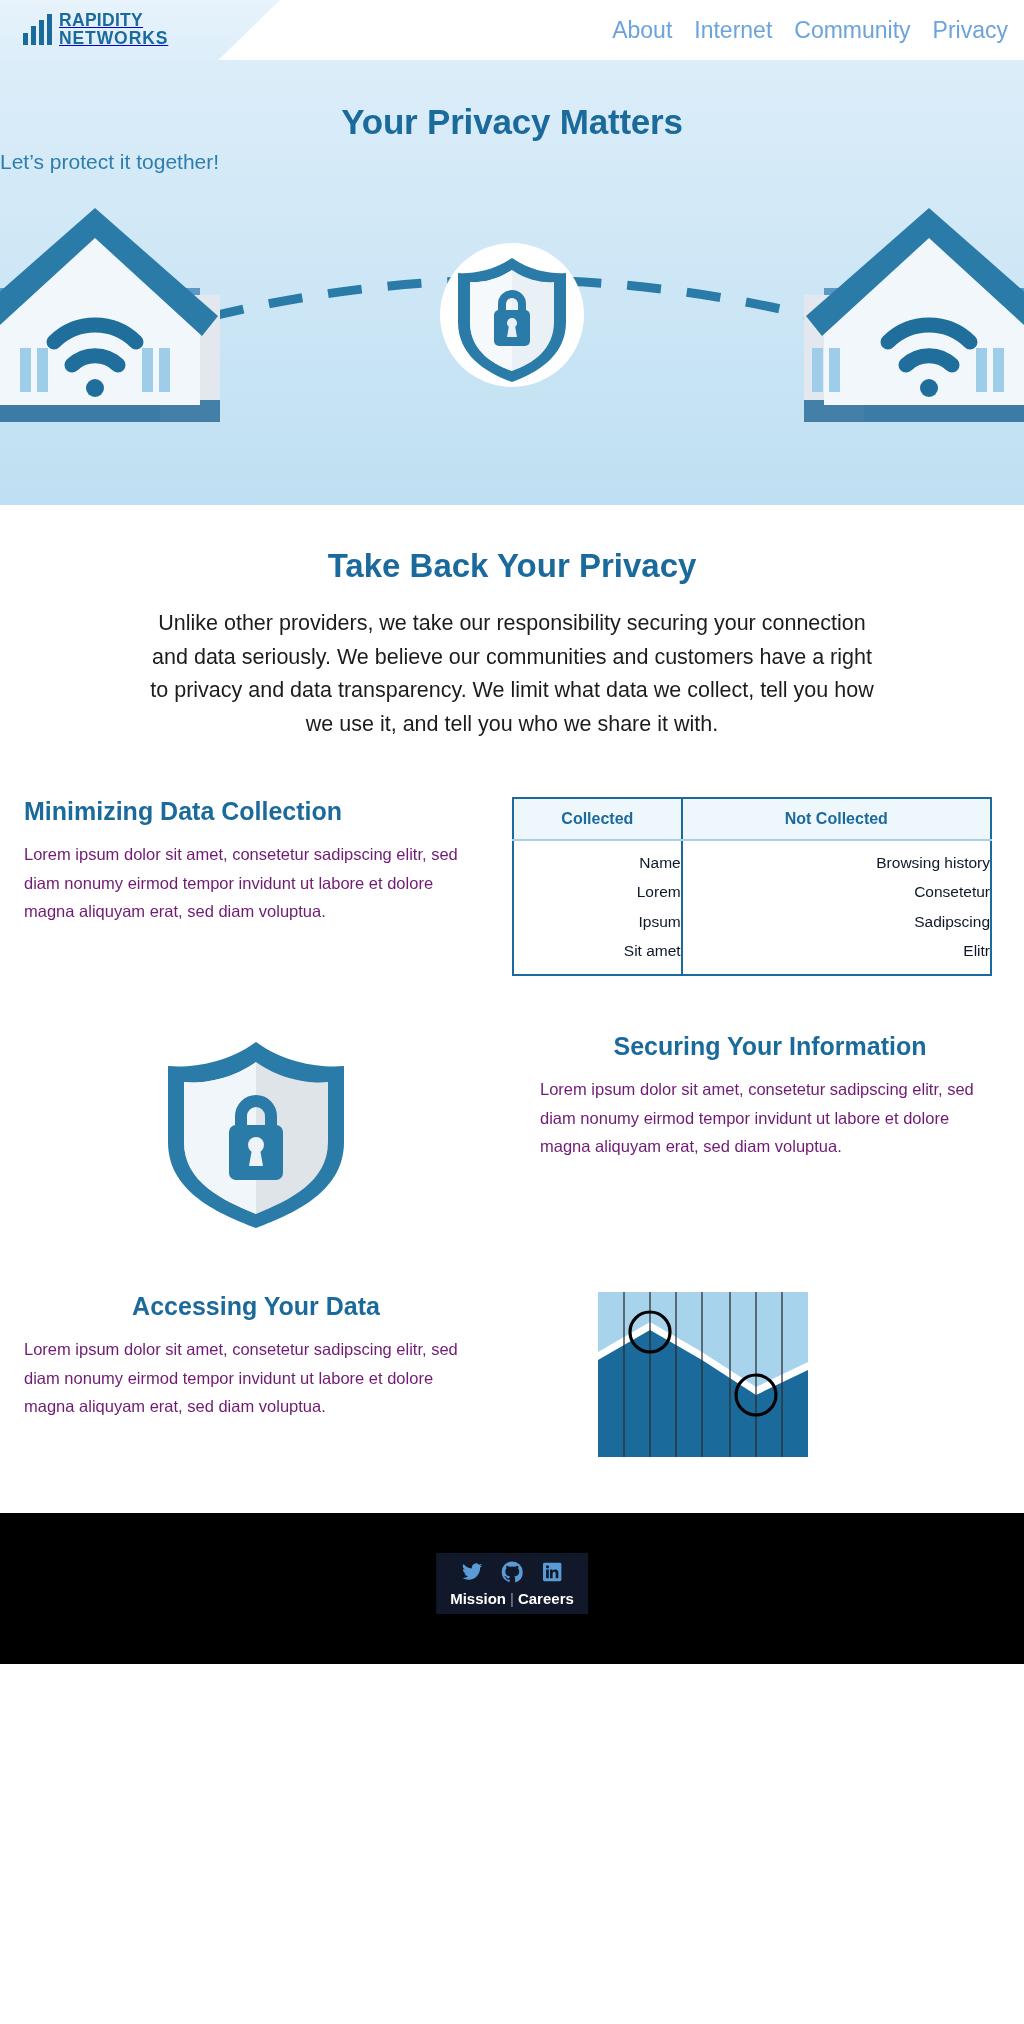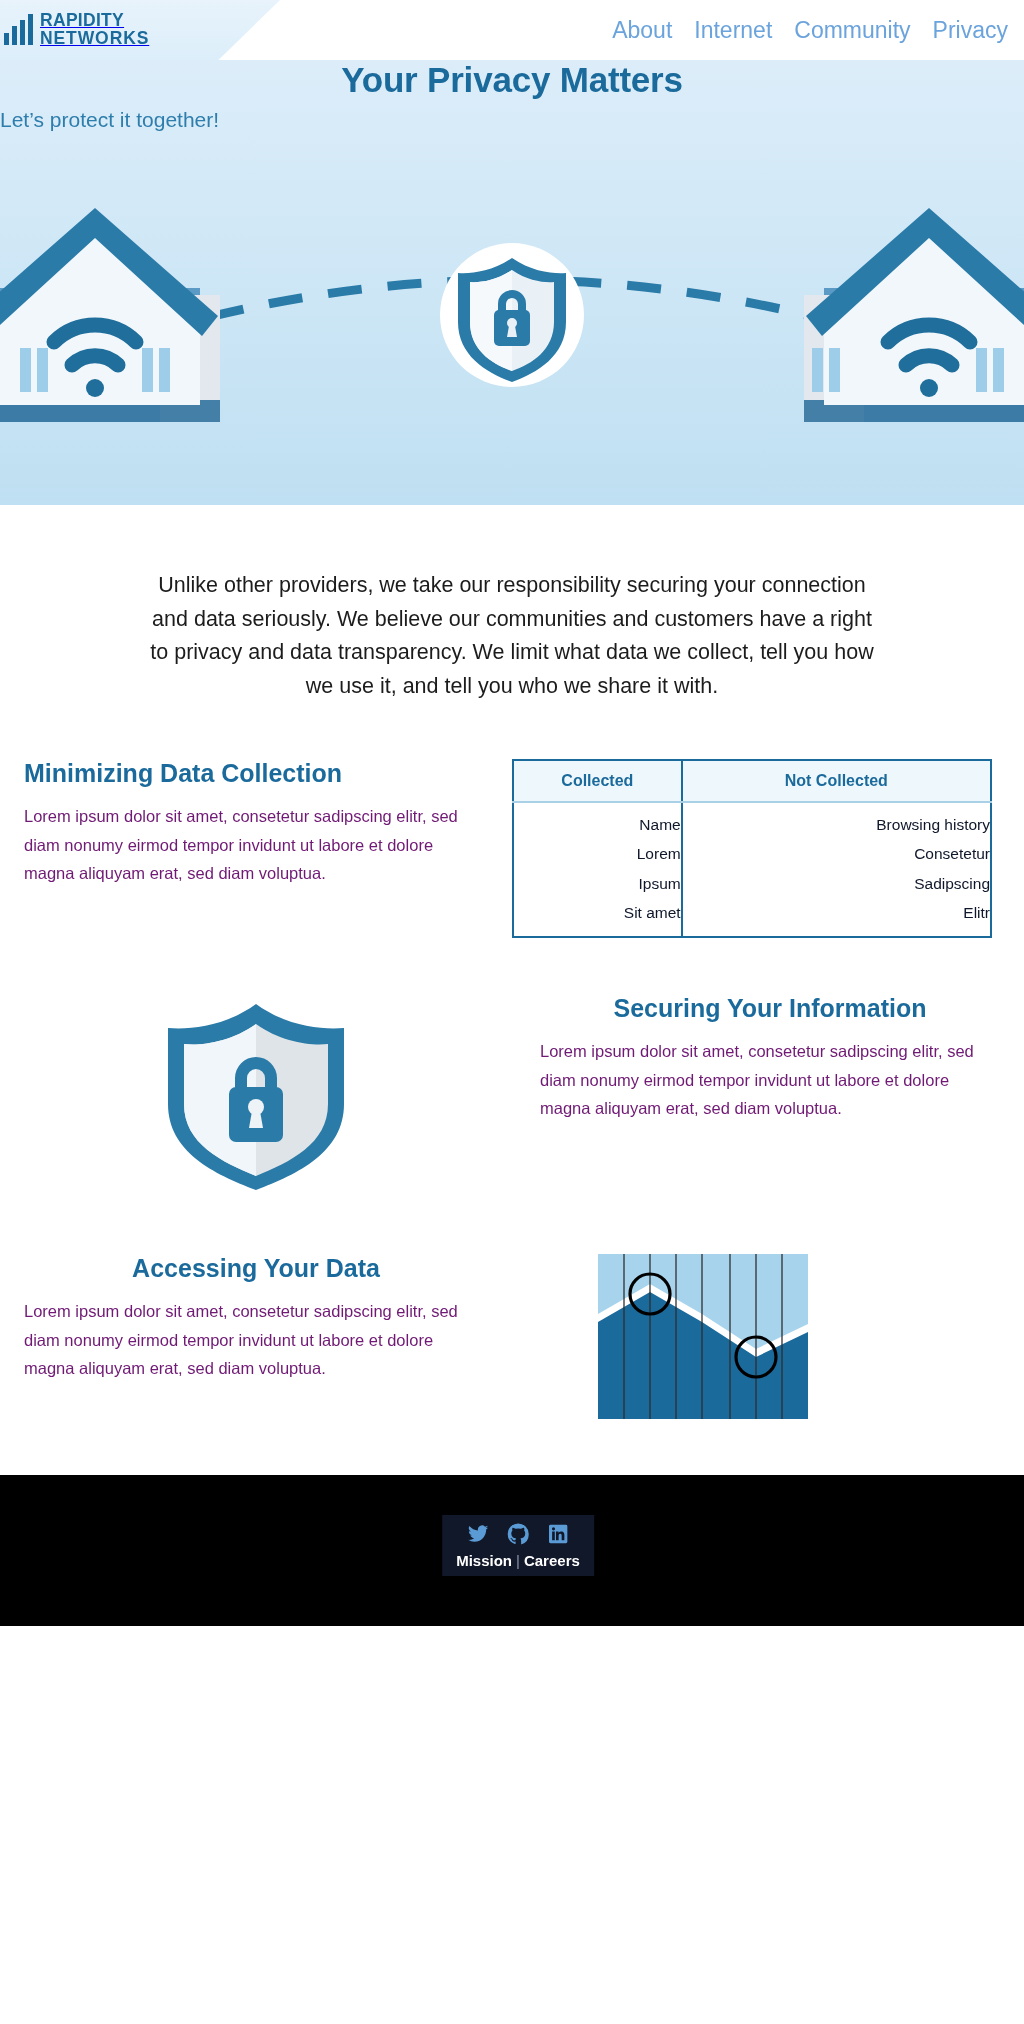--- a/index.html
+++ b/index.html
@@ -26,21 +26,21 @@
     width: 280px; height: 60px;
     background: linear-gradient(180deg,#e8f3fb 0%,#dceefa 100%);
     clip-path: polygon(0 0, 100% 0, 78% 100%, 0 100%);
   }
   .logo {
     position: relative;
     z-index: 2;
     display: flex;
     align-items: center;
     gap: 7px;
-    padding-left: 4px;
+    padding-left: 23px;
   }
   .logo-bars {
     display: flex;
     align-items: flex-end;
     gap: 3px;
     height: 30px;
   }
   .logo-bars i { display:block; width: 5px; background: #1b6a9c; }
   .logo-bars i:nth-child(1){ height: 12px; }
   .logo-bars i:nth-child(2){ height: 19px; }
@@ -75,20 +75,21 @@
     position: relative;
     height: 445px;
     background: linear-gradient(180deg,#dcedf9 0%,#bfe0f2 100%);
     overflow: hidden;
   }
   .hero h1 {
     text-align: center;
     color: #1b6a9c;
     font-size: 35px;
     font-weight: bold;
+    padding-top: 42px;
     letter-spacing: -.2px;
   }
   .hero h2 {
     color: #2e7ead;
     font-size: 21px;
     font-weight: normal;
     margin-top: 8px;
   }
   .hero-art { position: absolute; left: 0; top: 0; width: 1024px; height: 445px; }
 
@@ -170,21 +171,20 @@
     position: relative;
   }
   .footer-inner {
     position: absolute;
     left: 50%;
     transform: translateX(-50%);
     top: 40px;
     background: #11182a;
     padding: 8px 14px 7px;
     text-align: center;
-    margin-left: 6px;
   }
   .social-row {
     display: flex;
     gap: 18px;
     justify-content: center;
     align-items: center;
     margin-bottom: 7px;
   }
   .social-row svg { display: block; }
   .footer-links {
@@ -280,20 +280,21 @@
       <path d="M498 252 L498 244 A 14 14 0 0 1 526 244 L526 252 L518 252 L518 244
                A 6 6 0 0 0 506 244 L506 252 Z" fill="#2a7ba8"></path>
       <rect x="494" y="250" width="36" height="36" rx="5" fill="#2a7ba8"></rect>
       <circle cx="512" cy="263" r="5" fill="#e9f1f7"></circle>
       <path d="M509 266 L515 266 L517 277 L507 277 Z" fill="#e9f1f7"></path>
     </g>
   </svg>
 </section>
 
 <section class="intro">
+  <h2>Take Back Your Privacy</h2>
   <p>Unlike other providers, we take our responsibility securing your connection and data seriously. We believe our communities and customers have a right to privacy and data transparency. We limit what data we collect, tell you how we use it, and tell you who we share it with.</p>
 </section>
 
 <section class="feature">
   <div class="col col-left-text">
     <div class="fheading">Minimizing Data Collection</div>
     <div class="fbody">Lorem ipsum dolor sit amet, consetetur sadipscing elitr, sed diam nonumy eirmod tempor invidunt ut labore et dolore magna aliquyam erat, sed diam voluptua.</div>
   </div>
   <div class="col data-table-wrap">
     <table class="data-table">

